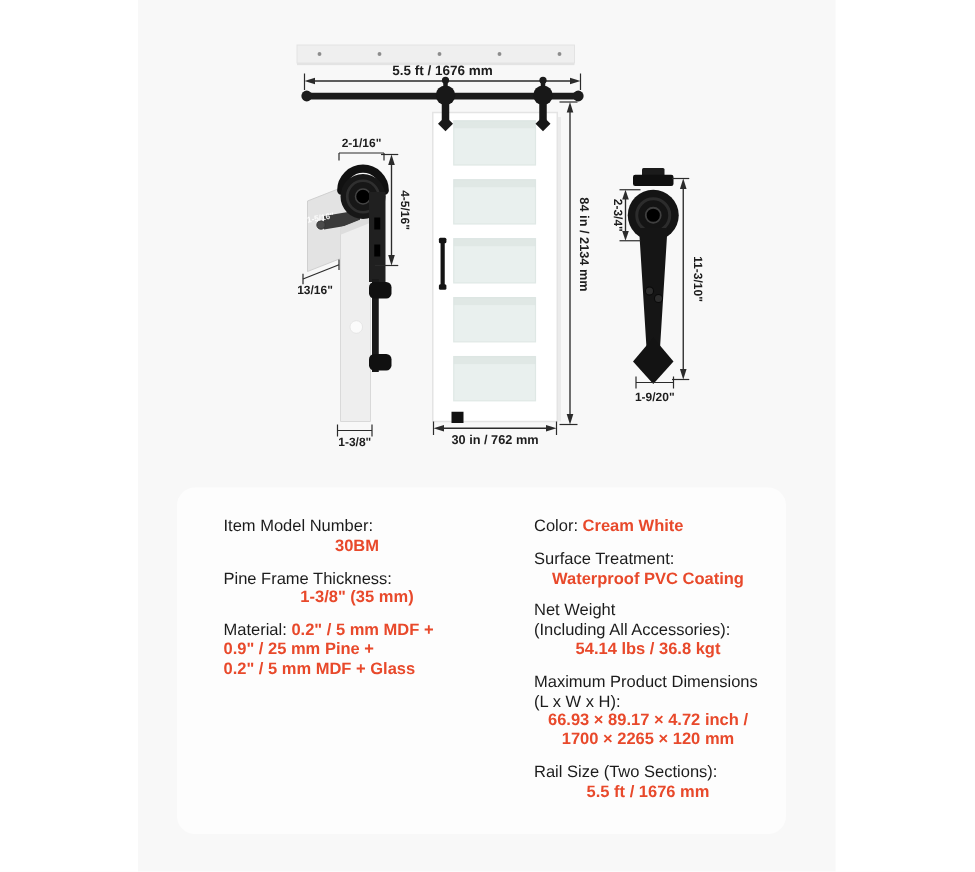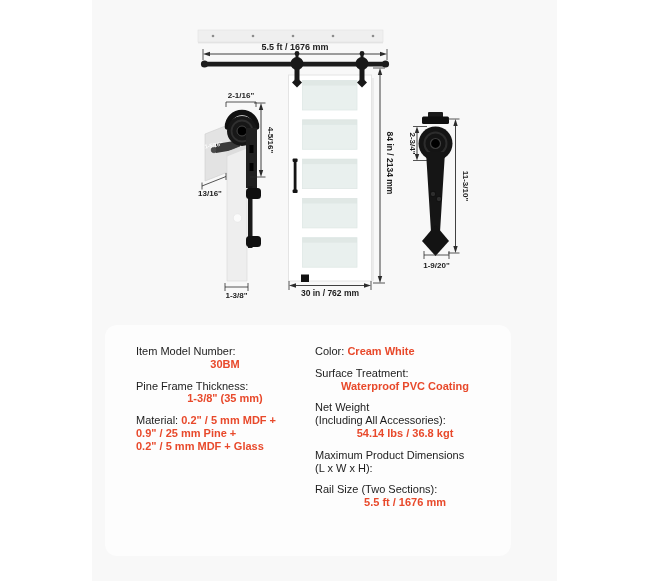--- a/index.html
+++ b/index.html
@@ -10,23 +10,23 @@
   svg.diagram{position:absolute;left:0;top:0;}
   
   .dimline{stroke:#2b2b2b;stroke-width:0.9;fill:none;}
   .tick{stroke:#2b2b2b;stroke-width:0.8;}
   .arrow{fill:#2b2b2b;}
   text.dim{font:bold 8px "Liberation Sans", sans-serif;fill:#1d1d1d;}
   text.dim-lg{font:bold 9px "Liberation Sans", sans-serif;fill:#1d1d1d;}
   text.dim-md{font:bold 8.5px "Liberation Sans", sans-serif;fill:#1d1d1d;}
   text.dim-tiny{font:bold 5.5px "Liberation Sans", sans-serif;fill:#ffffff;opacity:.9;}
   
-  .spec-panel{position:absolute;left:105px;top:325px;width:406px;height:231px;
+  .spec-panel{position:absolute;left:118px;top:325px;width:406px;height:231px;
               background:#fdfdfd;border-radius:12px;box-sizing:border-box;
-              padding:20px 16px 0 31px;display:flex;}
+              padding:20px 16px 0 31px;display:flex;gap:28px;}
   .spec-col{box-sizing:border-box;}
   .spec-col.left{width:178px;flex:0 0 178px;}
   .spec-col.right{flex:1 1 auto;padding-left:1px;}
   .spec-item{font-size:11px;line-height:12.8px;margin:0 0 9px 0;white-space:pre-line;}
   .spec-label{color:var(--ink);font-weight:500;letter-spacing:0;}
   .spec-value{color:var(--accent);font-weight:700;text-align:center;}
   .spec-value.block{display:block;}
 </style>
 </head>
 <body>
@@ -201,16 +201,17 @@
       <div class="spec-item"><span class="spec-label">Material:</span> <span class="spec-value inline">0.2" / 5 mm MDF +
 0.9" / 25 mm Pine +
 0.2" / 5 mm MDF + Glass</span></div>
     </div>
   <div class="spec-col right" id="col-right">
       <div class="spec-item"><span class="spec-label">Color:</span> <span class="spec-value inline">Cream White</span></div>
       <div class="spec-item"><span class="spec-label">Surface Treatment:</span><span class="spec-value block">Waterproof PVC Coating</span></div>
       <div class="spec-item"><span class="spec-label">Net Weight
 (Including All Accessories):</span><span class="spec-value block">54.14 lbs / 36.8 kgt</span></div>
       <div class="spec-item"><span class="spec-label">Maximum Product Dimensions
-(L x W x H):</span></div>
+(L x W x H):</span><span class="spec-value block">66.93 × 89.17 × 4.72 inch /
+1700 × 2265 × 120 mm</span></div>
       <div class="spec-item"><span class="spec-label">Rail Size (Two Sections):</span><span class="spec-value block">5.5 ft / 1676 mm</span></div>
     </div>
 </div>
 
 </body></html>

